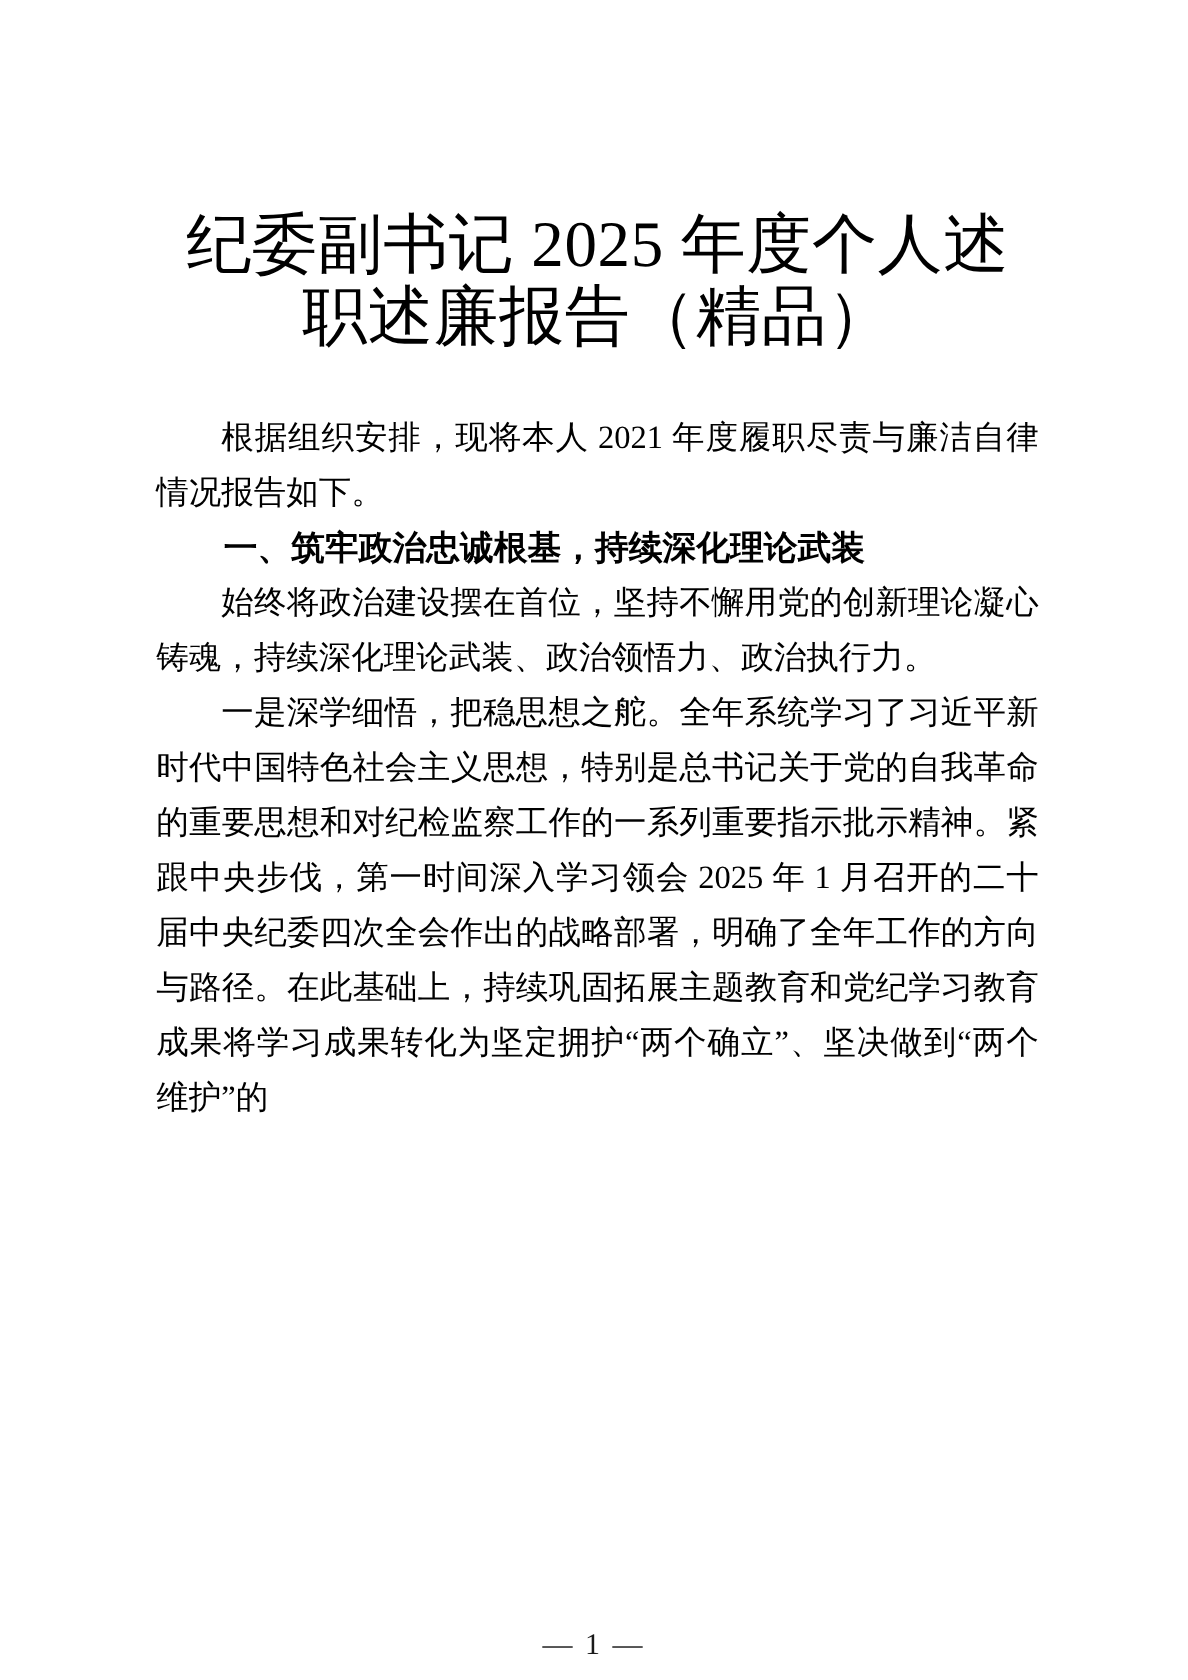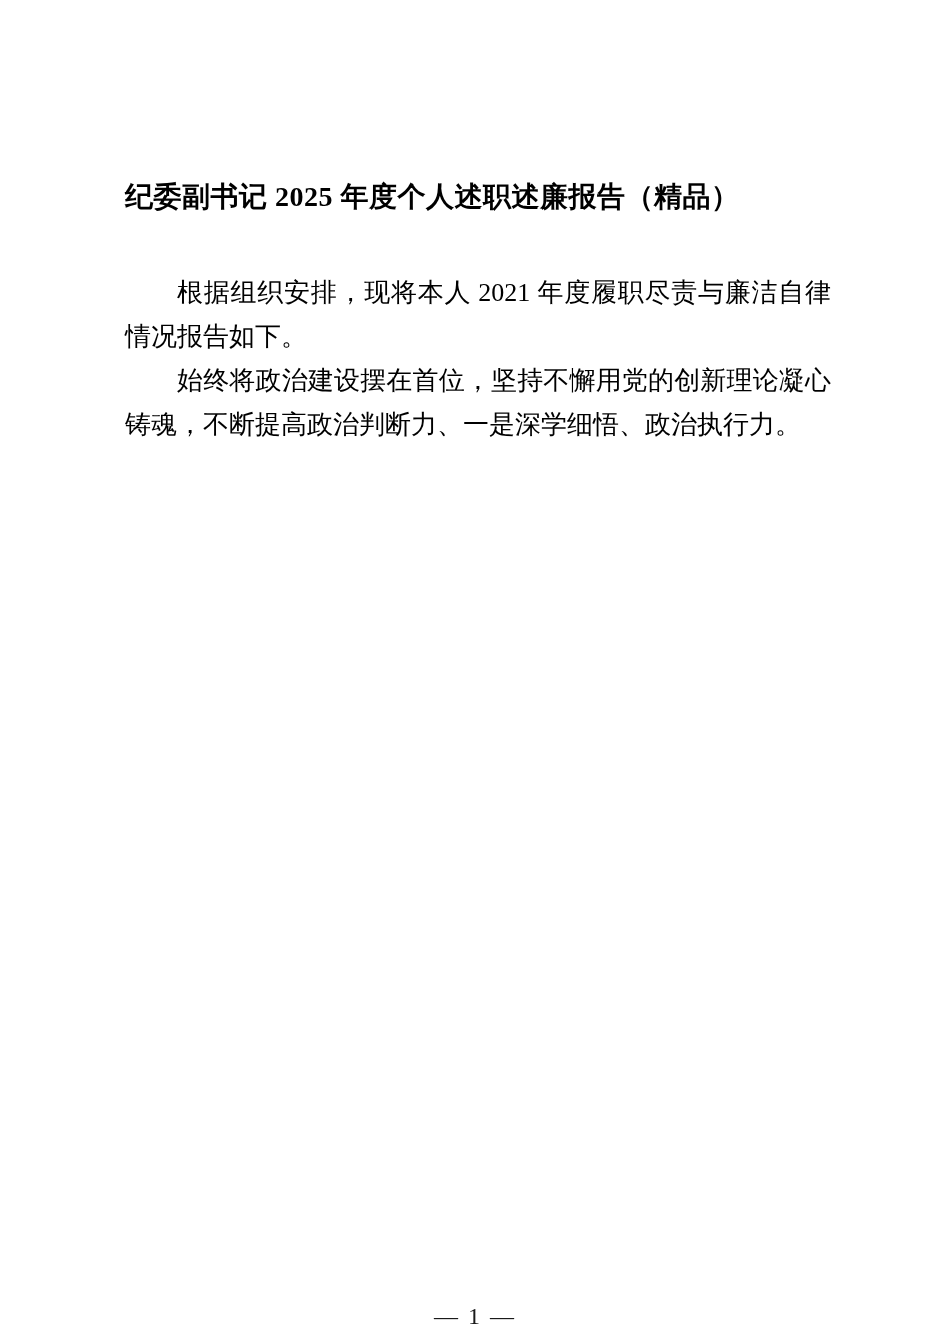--- a/index.html
+++ b/index.html
@@ -17,23 +17,24 @@
     overflow: hidden;
   }
   .content {
     position: absolute;
     left: 125px;
     top: 168px;
     width: 706px;
   }
   .doc-title {
     margin: 0 0 46px 0;
-    font-size: 28px;
-    font-weight: 700;
+    font-size: 52px;
+    font-weight: 400;
     line-height: 57px;
+    text-align: center;
     letter-spacing: 0.5px;
     font-family: "Liberation Serif", "DejaVu Serif", serif;
   }
   .para {
     margin: 0;
     font-size: 26px;
     line-height: 44px;
     text-align: justify;
     text-justify: inter-character;
     text-indent: 2em;
@@ -59,19 +60,21 @@
 </head>
 <body>
 
 <div class="page">
   <div class="content">
     <h1 class="doc-title">纪委副书记 2025 年度个人述职述廉报告（精品）</h1>
 
     <p class="para">根据组织安排，现将本人 2021 年度履职尽责与廉洁自律情况报告如下。</p>
 
 
+    <p class="para heading">一、筑牢政治忠诚根基，持续深化理论武装</p>
 
-    <p class="para">始终将政治建设摆在首位，坚持不懈用党的创新理论凝心铸魂，不断提高政治判断力、一是深学细悟、政治执行力。</p>
+    <p class="para">始终将政治建设摆在首位，坚持不懈用党的创新理论凝心铸魂，持续深化理论武装、政治领悟力、政治执行力。</p>
 
+    <p class="para">一是深学细悟，把稳思想之舵。全年系统学习了习近平新时代中国特色社会主义思想，特别是总书记关于党的自我革命的重要思想和对纪检监察工作的一系列重要指示批示精神。紧跟中央步伐，第一时间深入学习领会 2025 年 1 月召开的二十届中央纪委四次全会作出的战略部署，明确了全年工作的方向与路径。在此基础上，持续巩固拓展主题教育和党纪学习教育成果将学习成果转化为坚定拥护“两个确立”、坚决做到“两个维护”的</p>
   </div>
 
   <div class="footer">— 1 —</div>
 </div>
 
 </body></html>

